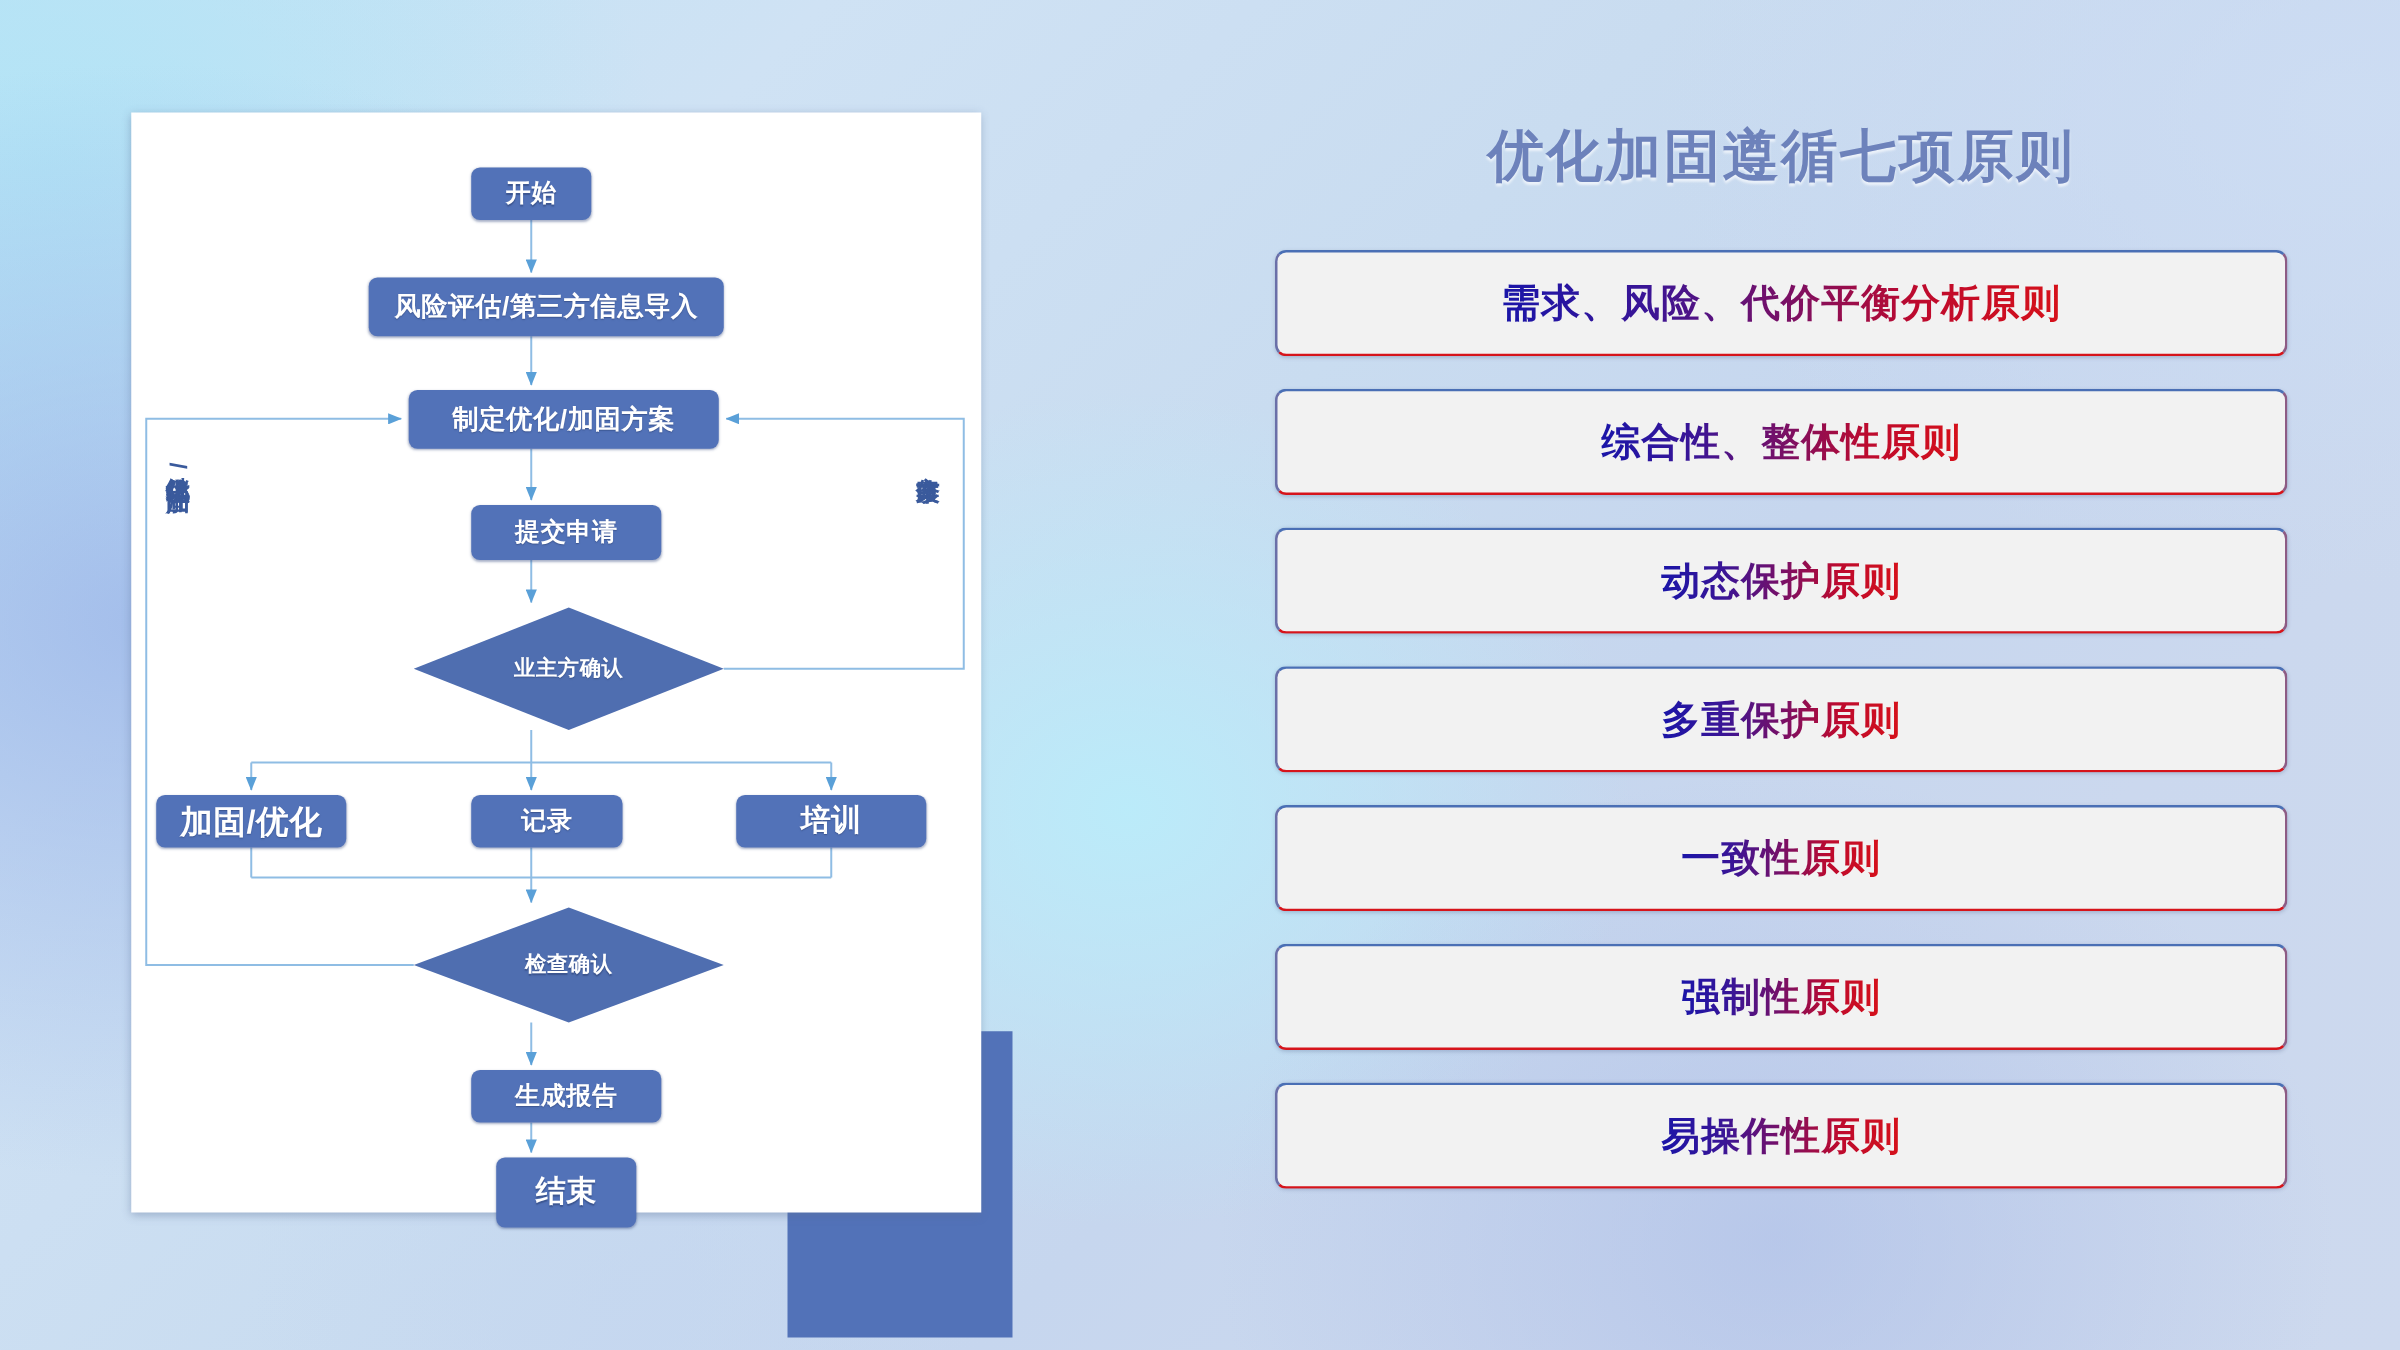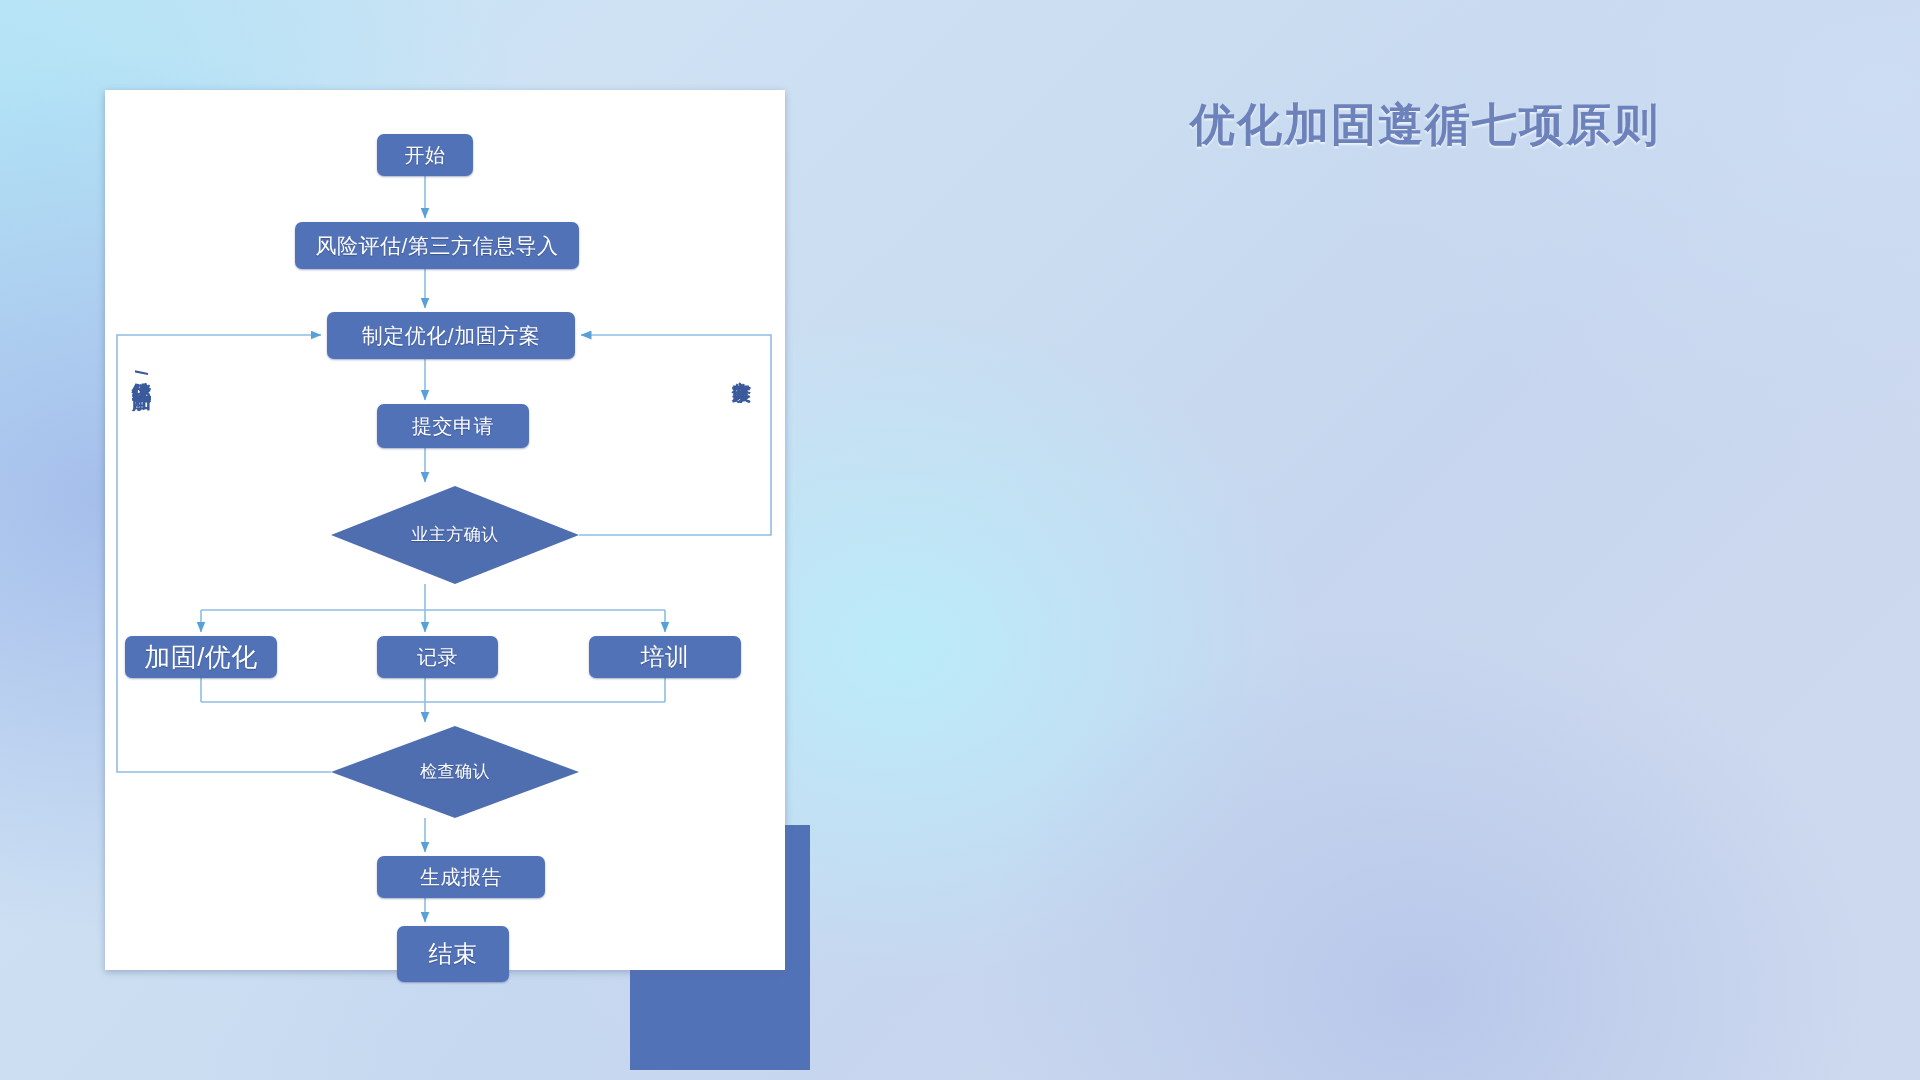--- a/index.html
+++ b/index.html
@@ -23,21 +23,21 @@
   
   #left-panel-wrap{position:absolute;left:105px;top:90px;width:700px;height:880px;z-index:2;}
   #accent-rect{position:absolute;left:525px;top:735px;width:180px;height:245px;background:#5272b8;}
   #white-card{position:absolute;left:0;top:0;width:680px;height:880px;background:#ffffff;
     box-shadow:0 2px 7px rgba(90,110,150,.45);}
 
   
   #flow{position:absolute;left:0;top:0;width:680px;height:880px;}
   #flow svg{position:absolute;left:0;top:0;}
   .node{position:absolute;box-sizing:border-box;display:flex;align-items:center;justify-content:center;
-    color:#fff;font-weight:normal;letter-spacing:.5px;text-align:center;line-height:1.1;
+    color:#fff;font-weight:bold;letter-spacing:.5px;text-align:center;line-height:1.1;
     text-shadow:0 1px 1px rgba(40,60,110,.55);}
   .node.rect{background:#5272b8;border-radius:7px;box-shadow:0 1px 2px rgba(60,80,130,.45);}
   .node.diamond-label{background:transparent;box-shadow:none;color:#ffffff;}
   .vlabel{position:absolute;color:#3a5a9c;font-weight:bold;
     writing-mode:vertical-rl;text-orientation:upright;line-height:1.02;letter-spacing:1px;}
   .vlabel.slash{text-orientation:mixed;}
 
   
   #right-col{position:absolute;left:1020px;top:95px;width:810px;height:910px;z-index:2;}
   #right-title{position:absolute;left:0;top:0;width:810px;text-align:center;
@@ -126,27 +126,50 @@
       <div class="node diamond-label" style="left:226px;top:424px;width:248px;height:42px;font-size:17px;">业主方确认</div>
 
       <div class="node rect" style="left:20px;top:546px;width:152px;height:42px;font-size:26px;">加固/优化</div>
 
       <div class="node rect" style="left:272px;top:546px;width:121px;height:42px;font-size:20px;">记录</div>
 
       <div class="node rect" style="left:484px;top:546px;width:152px;height:42px;font-size:24px;">培训</div>
 
       <div class="node diamond-label" style="left:226px;top:661px;width:248px;height:42px;font-size:17px;">检查确认</div>
 
-      <div class="node rect" style="left:272px;top:766px;width:168px;height:42px;font-size:20px;">生成报告</div>
+      <div class="node rect" style="left:272px;top:766px;width:152px;height:42px;font-size:20px;">生成报告</div>
 
       <div class="node rect" style="left:292px;top:836px;width:112px;height:56px;font-size:24px;">结束</div>
 
       <div class="vlabel slash" style="left:27px;top:276px;font-size:19px;">继续优化/加固</div>
 
       <div class="vlabel" style="left:627px;top:276px;font-size:19px;">方案修改</div>
     </div>
   </div>
 </div>
 
 <div id="right-col">
   <div id="right-title">优化加固遵循七项原则</div>
 
+  <div id="cards">
+    <div class="card">
+      <span class="card-text">需求、风险、代价平衡分析原则</span>
+    </div>
+    <div class="card">
+      <span class="card-text">综合性、整体性原则</span>
+    </div>
+    <div class="card">
+      <span class="card-text">动态保护原则</span>
+    </div>
+    <div class="card">
+      <span class="card-text">多重保护原则</span>
+    </div>
+    <div class="card">
+      <span class="card-text">一致性原则</span>
+    </div>
+    <div class="card">
+      <span class="card-text">强制性原则</span>
+    </div>
+    <div class="card">
+      <span class="card-text">易操作性原则</span>
+    </div>
+  </div>
 </div>
 
 </body></html>

